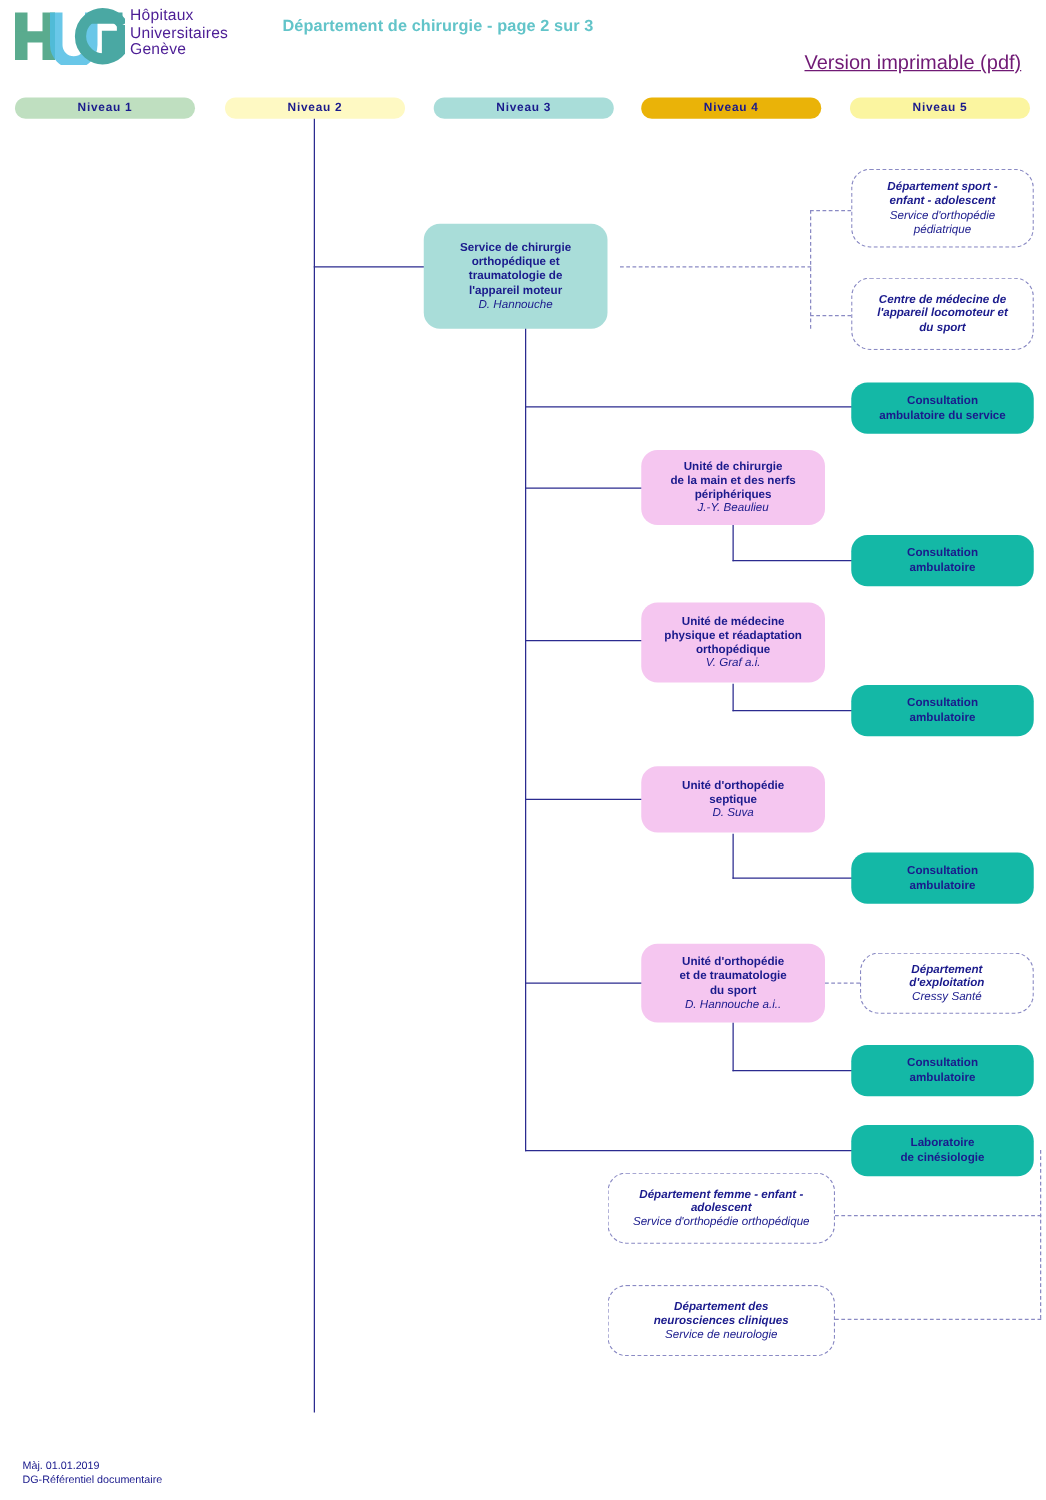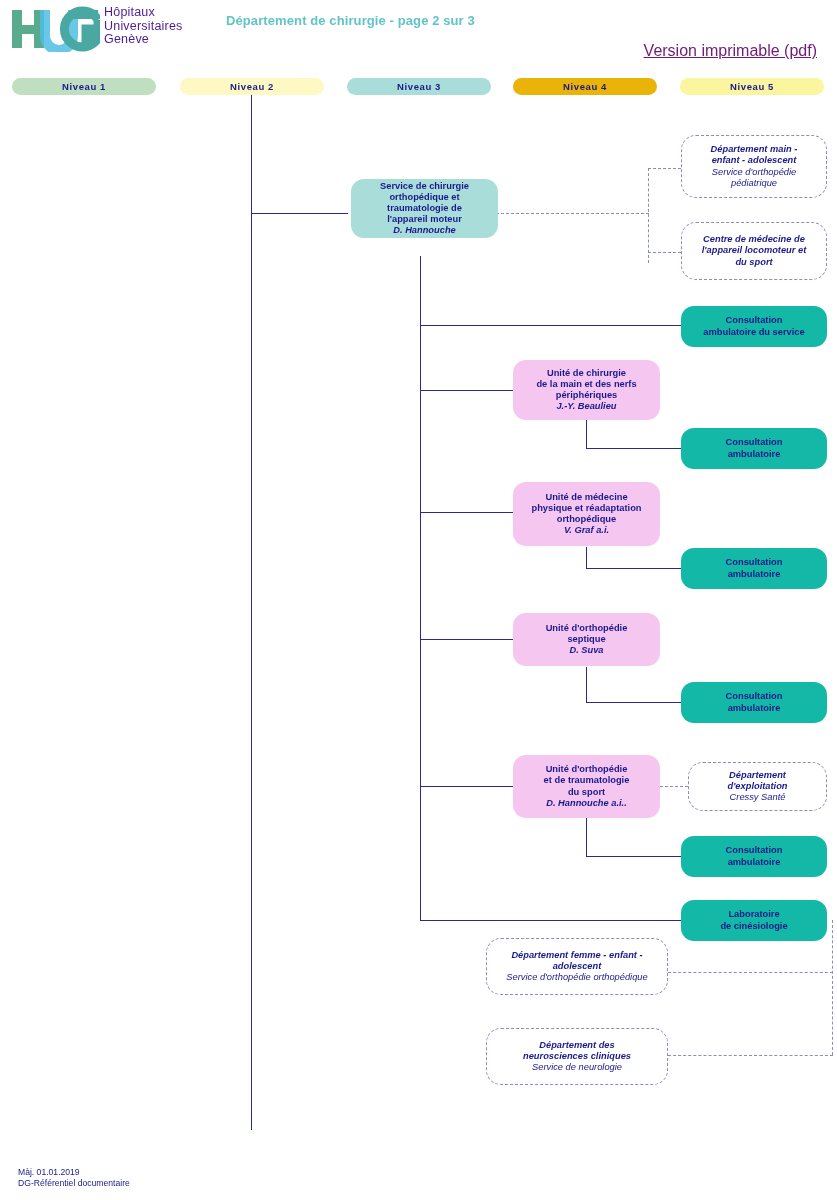--- a/index.html
+++ b/index.html
@@ -53,21 +53,21 @@
     width:0; border-left:1.3px dashed #8a8ac4;
   }
 
   
   .node {
     position:absolute; border-radius:13px;
     display:flex; flex-direction:column; align-items:center; justify-content:center;
     text-align:center; padding:2px 5px;
     font-size:9.3px; line-height:11.2px; font-weight:bold; color:#1a1a8c;
   }
-  .node .nm { font-style:italic; font-weight:bold; }
+  .node .nm { font-style:italic; font-weight:normal; }
   .node.teal  { background:#a9ddd9; }
   .node.pink  { background:#f5c6f0; }
   .node.yellow{ background:#14b8a6; }
   .node.dashed {
     background:#ffffff; border:1.3px dashed #8a8ac4; border-radius:15px;
   }
   .node.dashed .ttl { font-style:italic; font-weight:bold; }
   .node.dashed .sub { font-style:italic; font-weight:normal; }
 
   
@@ -140,30 +140,30 @@
 <div class="dln v" style="left:648px; top:168px; height:95px;"></div>
 <div class="dln h" style="left:648px; top:168px; width:33px;"></div>
 <div class="dln h" style="left:648px; top:252px; width:33px;"></div>
 
 <div class="dln h" style="left:660px; top:786px; width:28px;"></div>
 
 <div class="dln v" style="left:832px; top:920px; height:135px;"></div>
 <div class="dln h" style="left:668px; top:972px; width:165px;"></div>
 <div class="dln h" style="left:668px; top:1055px; width:165px;"></div>
 
-<div class="node teal" style="left:351px; top:179px; width:147px; height:59px;">
+<div class="node teal" style="left:339px; top:179px; width:147px; height:84px;">
   <span>Service de chirurgie</span>
   <span>orthopédique et</span>
   <span>traumatologie de</span>
   <span>l'appareil moteur</span>
   <span class="nm">D. Hannouche</span>
 </div>
 
 <div class="node dashed" style="left:681px; top:135px; width:146px; height:63px;">
-  <span class="ttl">Département main -</span>
+  <span class="ttl">Département sport -</span>
   <span class="ttl">enfant - adolescent</span>
   <span class="sub">Service d'orthopédie</span>
   <span class="sub">pédiatrique</span>
 </div>
 
 <div class="node dashed" style="left:681px; top:222px; width:146px; height:58px;">
   <span class="ttl">Centre de médecine de</span>
   <span class="ttl">l'appareil locomoteur et</span>
   <span class="ttl">du sport</span>
 </div>

